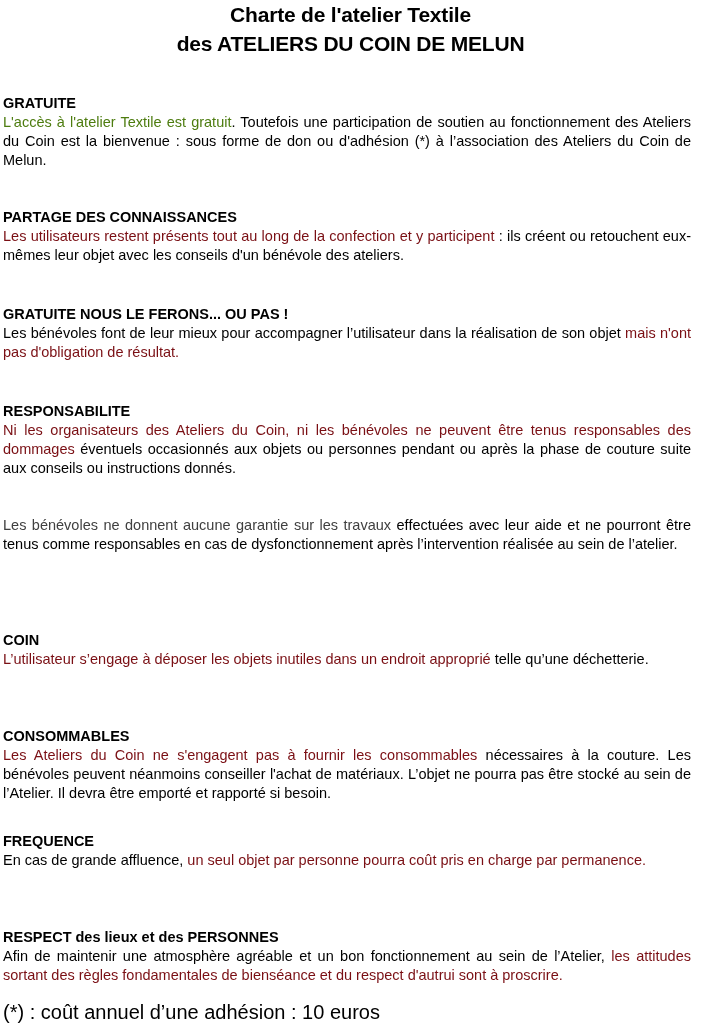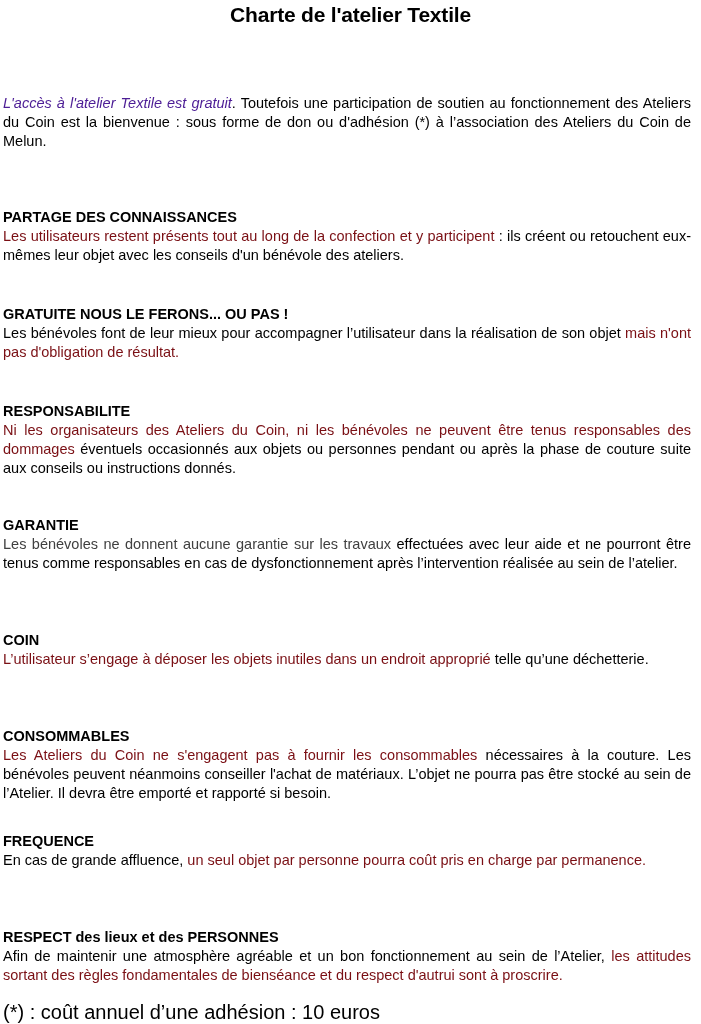--- a/index.html
+++ b/index.html
@@ -47,43 +47,44 @@
       top: 1003px;
       font-size: 20px;
       line-height: 19px;
     }
   </style>
 </head>
 <body>
 
 <div class="title">
   <div>Charte de l'atelier Textile</div>
+  <div>des ATELIERS DU COIN DE MELUN</div>
 </div>
 
 <div class="section" style="top:94px">
-  <div class="body"><span class="hl" style="color: #4c1d95; font-style: italic;">L'accès à l'atelier Textile est gratuit</span><span>. Toutefois une participation de soutien au fonctionnement des Ateliers du Coin est la bienvenue : sous forme de don ou d'adhésion (*) à l’association des Ateliers du Coin de Melun.</span></div>
+  <div class="heading">GRATUITE</div>
+  <div class="body"><span class="hl" style="color: #4d7c0f;">L'accès à l'atelier Textile est gratuit</span><span>. Toutefois une participation de soutien au fonctionnement des Ateliers du Coin est la bienvenue : sous forme de don ou d'adhésion (*) à l’association des Ateliers du Coin de Melun.</span></div>
 </div>
 
 <div class="section" style="top:208px">
   <div class="heading">PARTAGE DES CONNAISSANCES</div>
   <div class="body"><span class="hl" style="color: rgb(122, 15, 20);">Les utilisateurs restent présents tout au long de la confection et y participent</span><span> : ils créent ou retouchent eux-mêmes leur objet avec les conseils d'un bénévole des ateliers.</span></div>
 </div>
 
 <div class="section" style="top:305px">
   <div class="heading">GRATUITE NOUS LE FERONS... OU PAS !</div>
   <div class="body"><span>Les bénévoles font de leur mieux pour accompagner l’utilisateur dans la réalisation de son objet </span><span class="hl" style="color: rgb(122, 15, 20);">mais n'ont pas d'obligation de résultat.</span></div>
 </div>
 
 <div class="section" style="top:402px">
   <div class="heading">RESPONSABILITE</div>
   <div class="body"><span class="hl" style="color: rgb(122, 15, 20);">Ni les organisateurs des Ateliers du Coin, ni les bénévoles ne peuvent être tenus responsables des dommages</span><span> éventuels occasionnés aux objets ou personnes pendant ou après la phase de couture suite aux conseils ou instructions donnés.</span></div>
 </div>
 
 <div class="section" style="top:516px">
-  <div class="heading">GARANTIE</div>
   <div class="body"><span class="hl" style="color: #404040;">Les bénévoles ne donnent aucune garantie sur les travaux</span><span> effectuées avec leur aide et ne pourront être tenus comme responsables en cas de dysfonctionnement après l’intervention réalisée au sein de l’atelier.</span></div>
 </div>
 
 <div class="section" style="top:631px">
   <div class="heading">COIN</div>
   <div class="body"><span class="hl" style="color: rgb(122, 15, 20); margin-top: 17px;">L’utilisateur s’engage à déposer les objets inutiles dans un endroit approprié</span><span> telle qu’une déchetterie.</span></div>
 </div>
 
 <div class="section" style="top:727px">
   <div class="heading">CONSOMMABLES</div>

